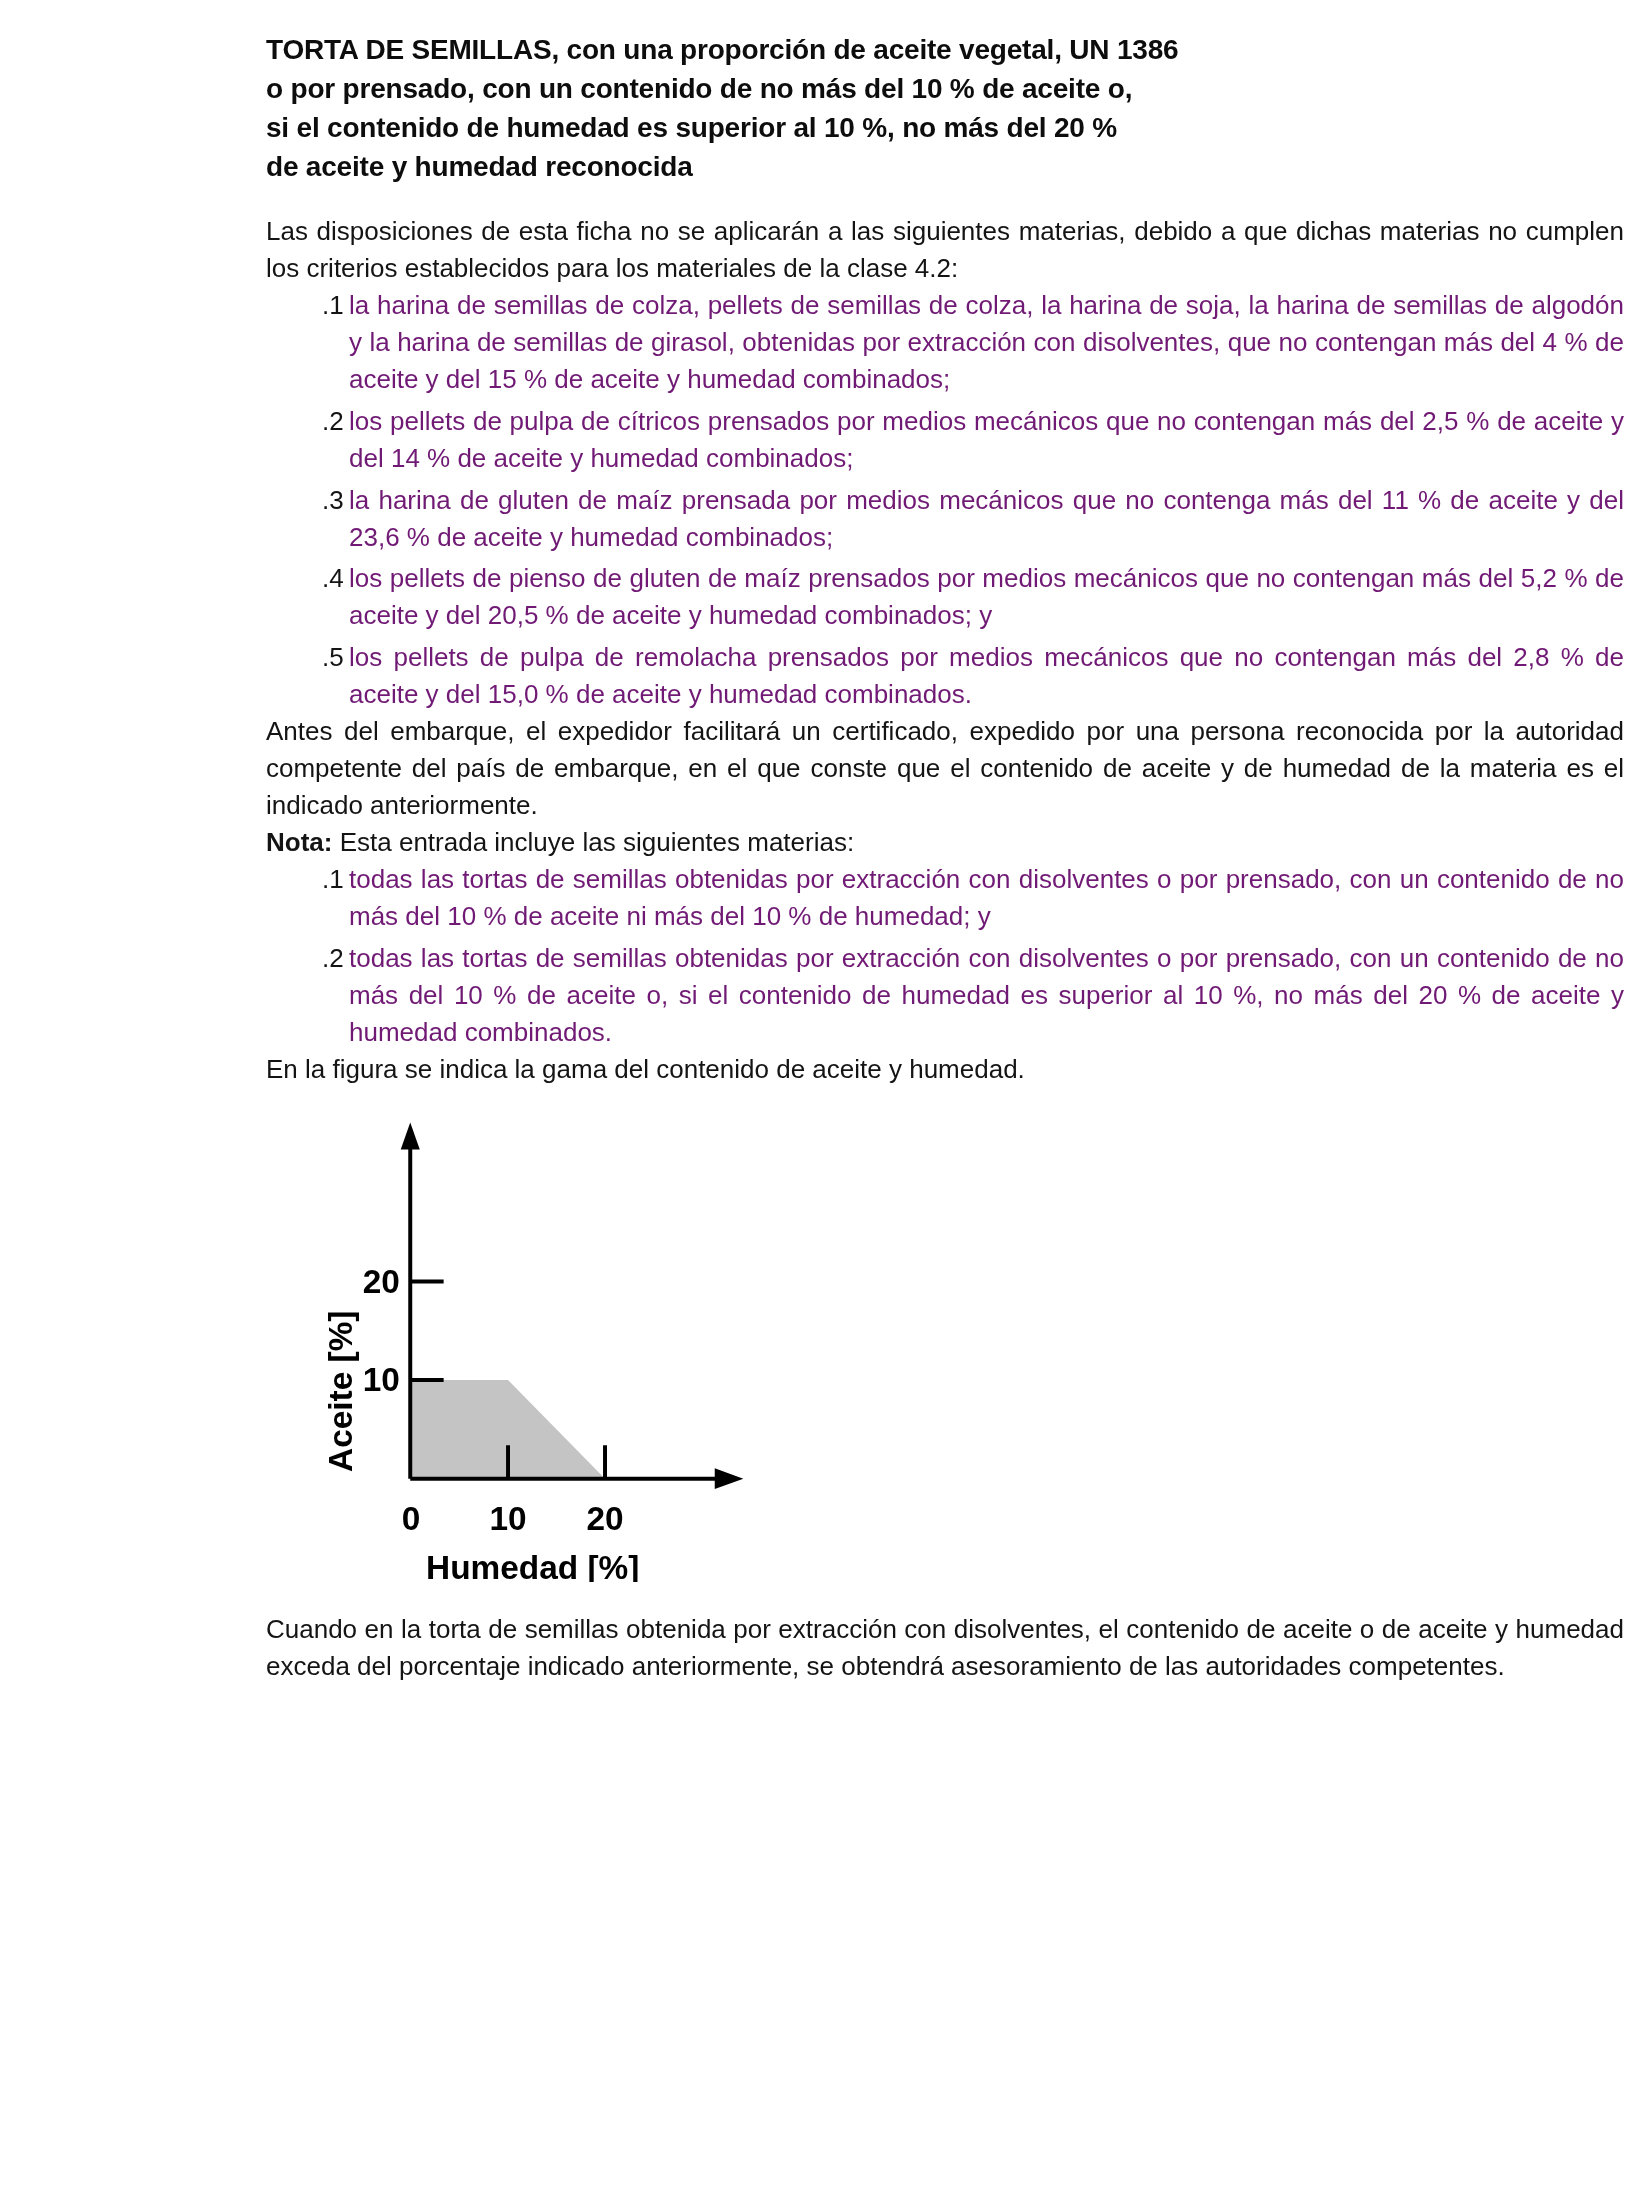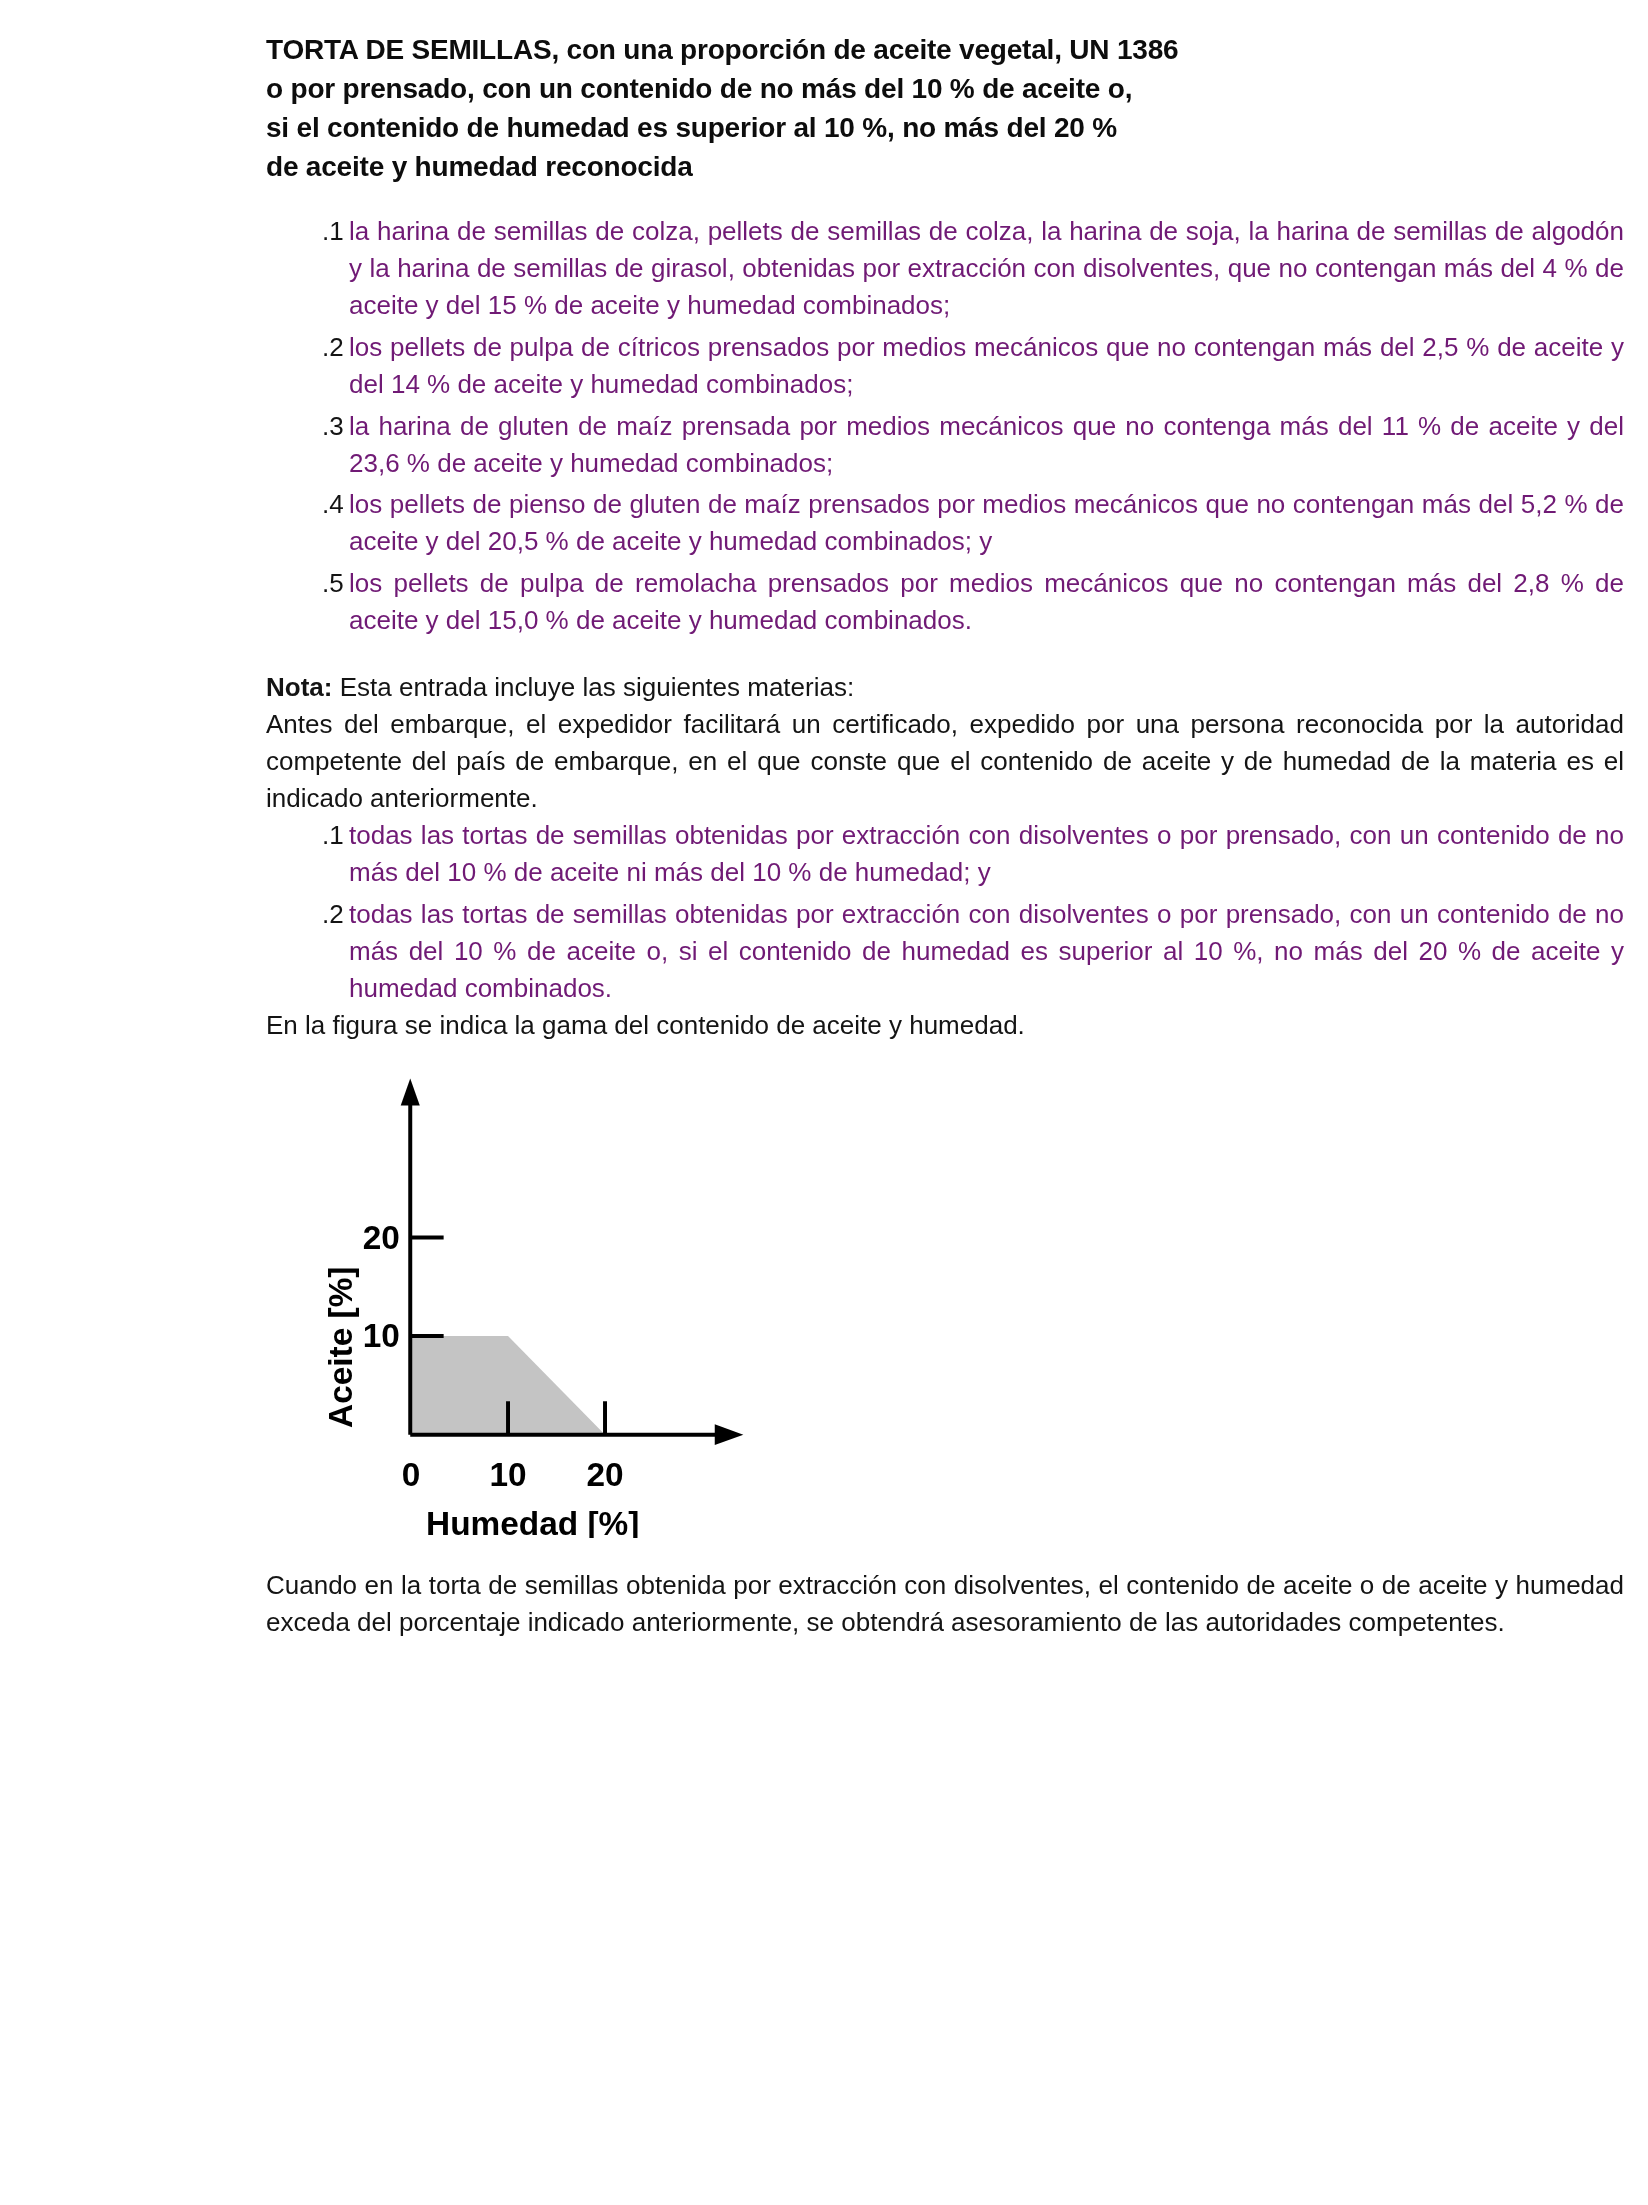--- a/index.html
+++ b/index.html
@@ -105,20 +105,21 @@
 <div class="page">
   <div class="content">
 
     <h1 class="heading">
       <span class="hline">TORTA DE SEMILLAS, con una proporción de aceite vegetal, UN 1386</span>
       <span class="hline">o por prensado, con un contenido de no más del 10 % de aceite o,</span>
       <span class="hline">si el contenido de humedad es superior al 10 %, no más del 20 %</span>
       <span class="hline">de aceite y humedad reconocida</span>
     </h1>
 
+    <p class="para">Las disposiciones de esta ficha no se aplicarán a las siguientes materias, debido a que dichas materias no cumplen los criterios establecidos para los materiales de la clase 4.2:</p>
 
     <ol class="sublist">
       <li>
         <span class="num">.1</span>
         <span class="txt">la harina de semillas de colza, pellets de semillas de colza, la harina de soja, la harina de semillas de algodón y la harina de semillas de girasol, obtenidas por extracción con disolventes, que no contengan más del 4 % de aceite y del 15 % de aceite y humedad combinados;</span>
       </li>
       <li>
         <span class="num">.2</span>
         <span class="txt">los pellets de pulpa de cítricos prensados por medios mecánicos que no contengan más del 2,5 % de aceite y del 14 % de aceite y humedad combinados;</span>
       </li>
@@ -129,23 +130,23 @@
       <li>
         <span class="num">.4</span>
         <span class="txt">los pellets de pienso de gluten de maíz prensados por medios mecánicos que no contengan más del 5,2 % de aceite y del 20,5 % de aceite y humedad combinados; y</span>
       </li>
       <li>
         <span class="num">.5</span>
         <span class="txt">los pellets de pulpa de remolacha prensados por medios mecánicos que no contengan más del 2,8 % de aceite y del 15,0 % de aceite y humedad combinados.</span>
       </li>
     </ol>
 
+    <p class="para">Antes del embarque, el expedidor facilitará un certificado, expedido por una persona reconocida por la autoridad competente del país de embarque, en el que conste que el contenido de aceite y de humedad de la materia es el indicado anteriormente.</p>
+
     <p class="para left gap-before"><span class="nota-label">Nota:</span> <span>Esta entrada incluye las siguientes materias:</span></p>
-
-    <p class="para">Antes del embarque, el expedidor facilitará un certificado, expedido por una persona reconocida por la autoridad competente del país de embarque, en el que conste que el contenido de aceite y de humedad de la materia es el indicado anteriormente.</p>
 
     <ol class="sublist">
       <li>
         <span class="num">.1</span>
         <span class="txt">todas las tortas de semillas obtenidas por extracción con disolventes o por prensado, con un contenido de no más del 10 % de aceite ni más del 10 % de humedad; y</span>
       </li>
       <li>
         <span class="num">.2</span>
         <span class="txt">todas las tortas de semillas obtenidas por extracción con disolventes o por prensado, con un contenido de no más del 10 % de aceite o, si el contenido de humedad es superior al 10 %, no más del 20 % de aceite y humedad combinados.</span>
       </li>

